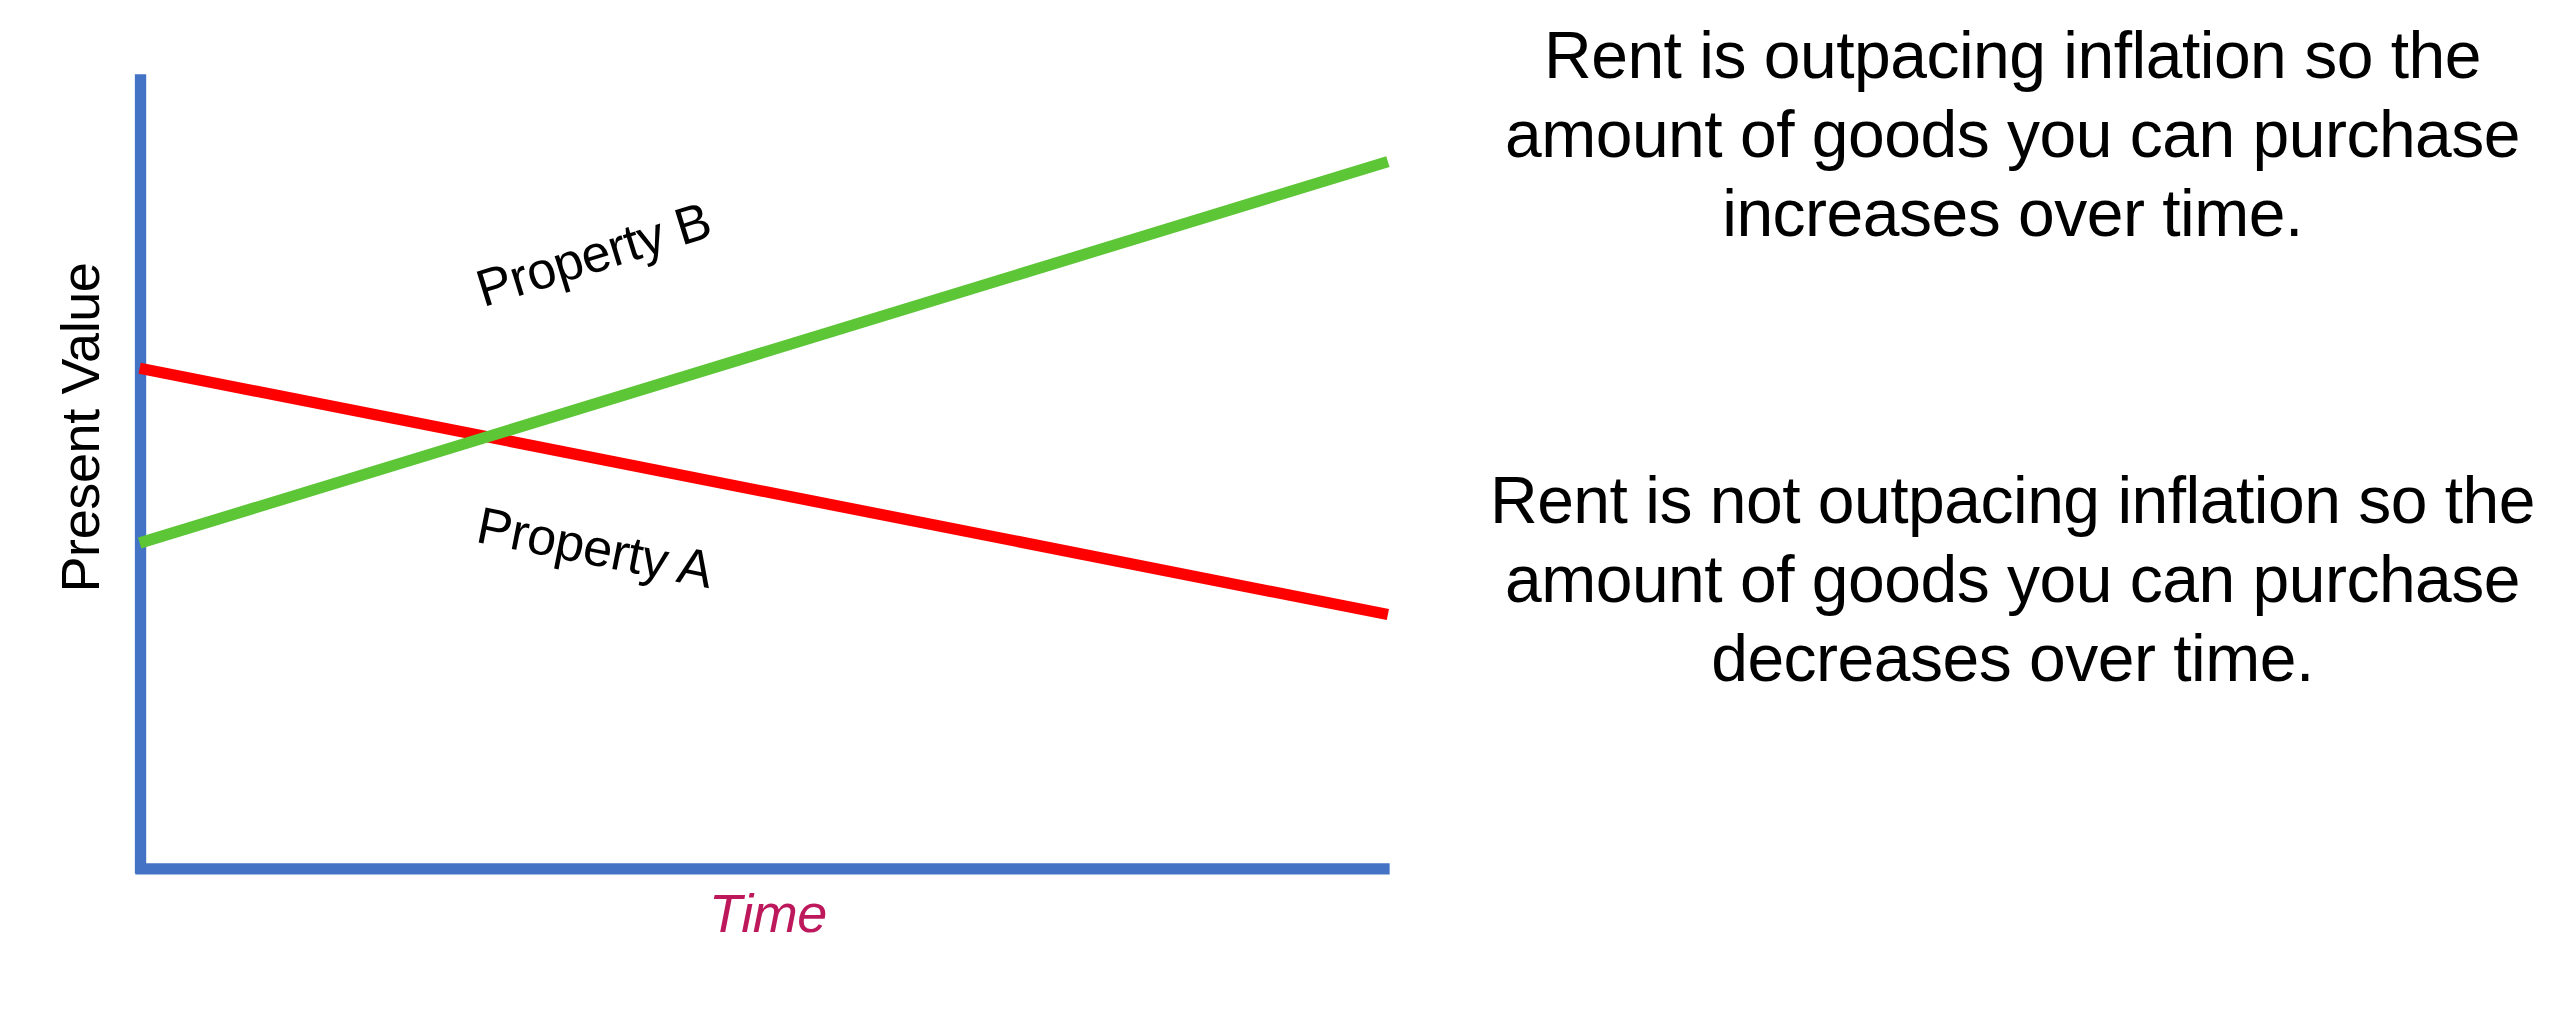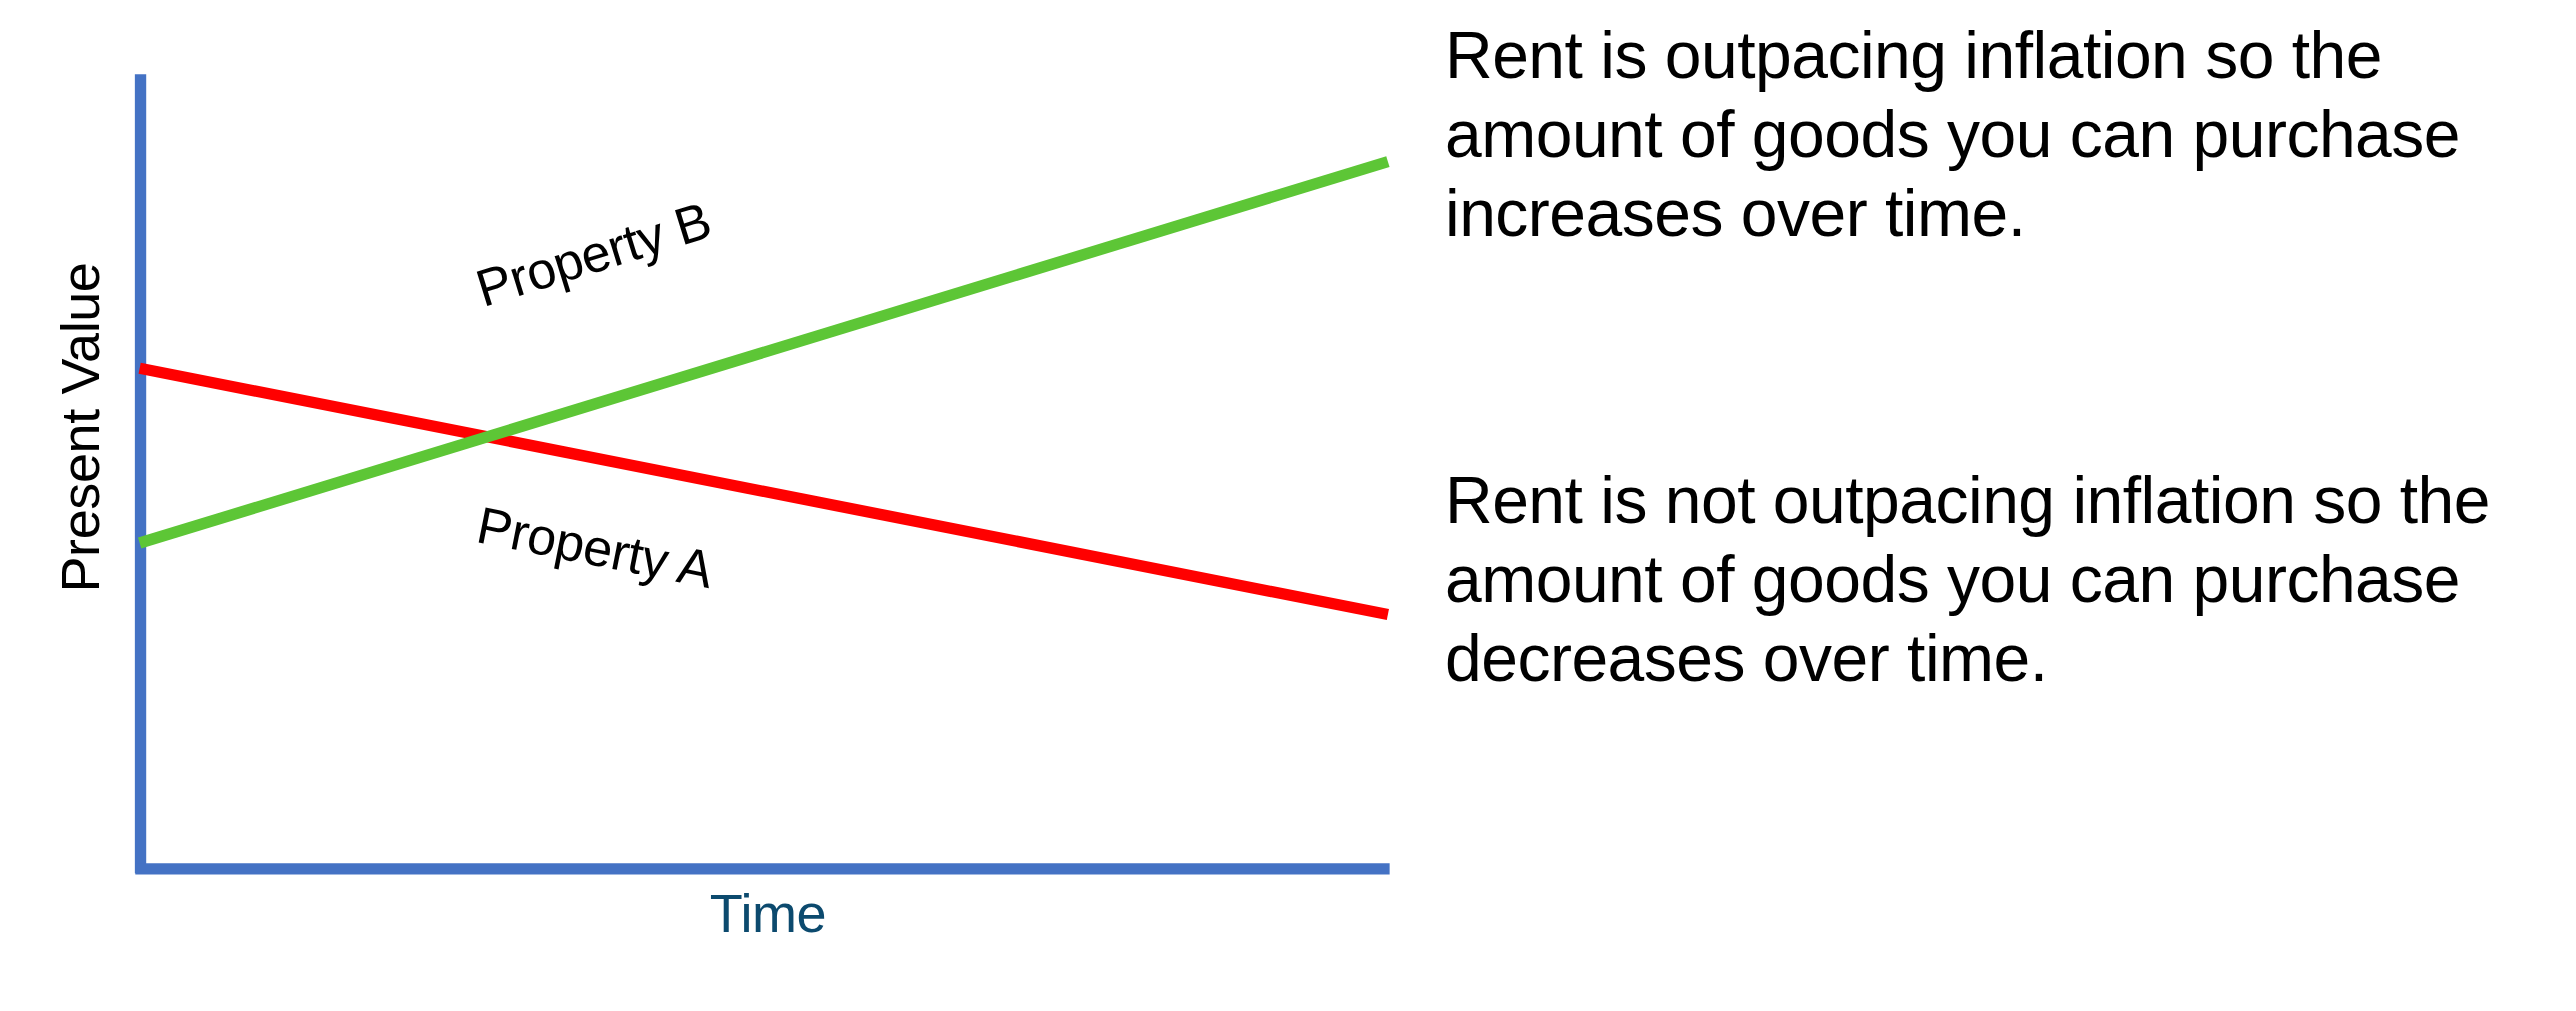--- a/index.html
+++ b/index.html
@@ -62,21 +62,22 @@
   #x-axis-title {
     position: absolute;
     left: 541px;
     top: 883px;
     width: 454px;
     text-align: center;
     font-size: 54px;
     line-height: 61px;
     letter-spacing: -0.4px;
     white-space: nowrap;
-    color: #0c4a6e;
+    color: #be185d;
+    font-style: italic;
   }
 
   
   .series-label {
     position: absolute;
     font-size: 52px;
     line-height: 56px;
     white-space: nowrap;
     color: #000000;
     letter-spacing: -0.4px;
@@ -94,20 +95,21 @@
     transform-origin: 0 50%;
   }
 
   
   #annotation-panel {
     position: absolute;
     left: 1445px;
     top: 0;
     width: 1131px;
     height: 980px;
+    text-align: center;
   }
 
   .annotation {
     position: absolute;
     left: 0;
     width: 1135px;
     font-size: 66px;
     line-height: 79px;
     letter-spacing: -0.5px;
     color: #000000;

